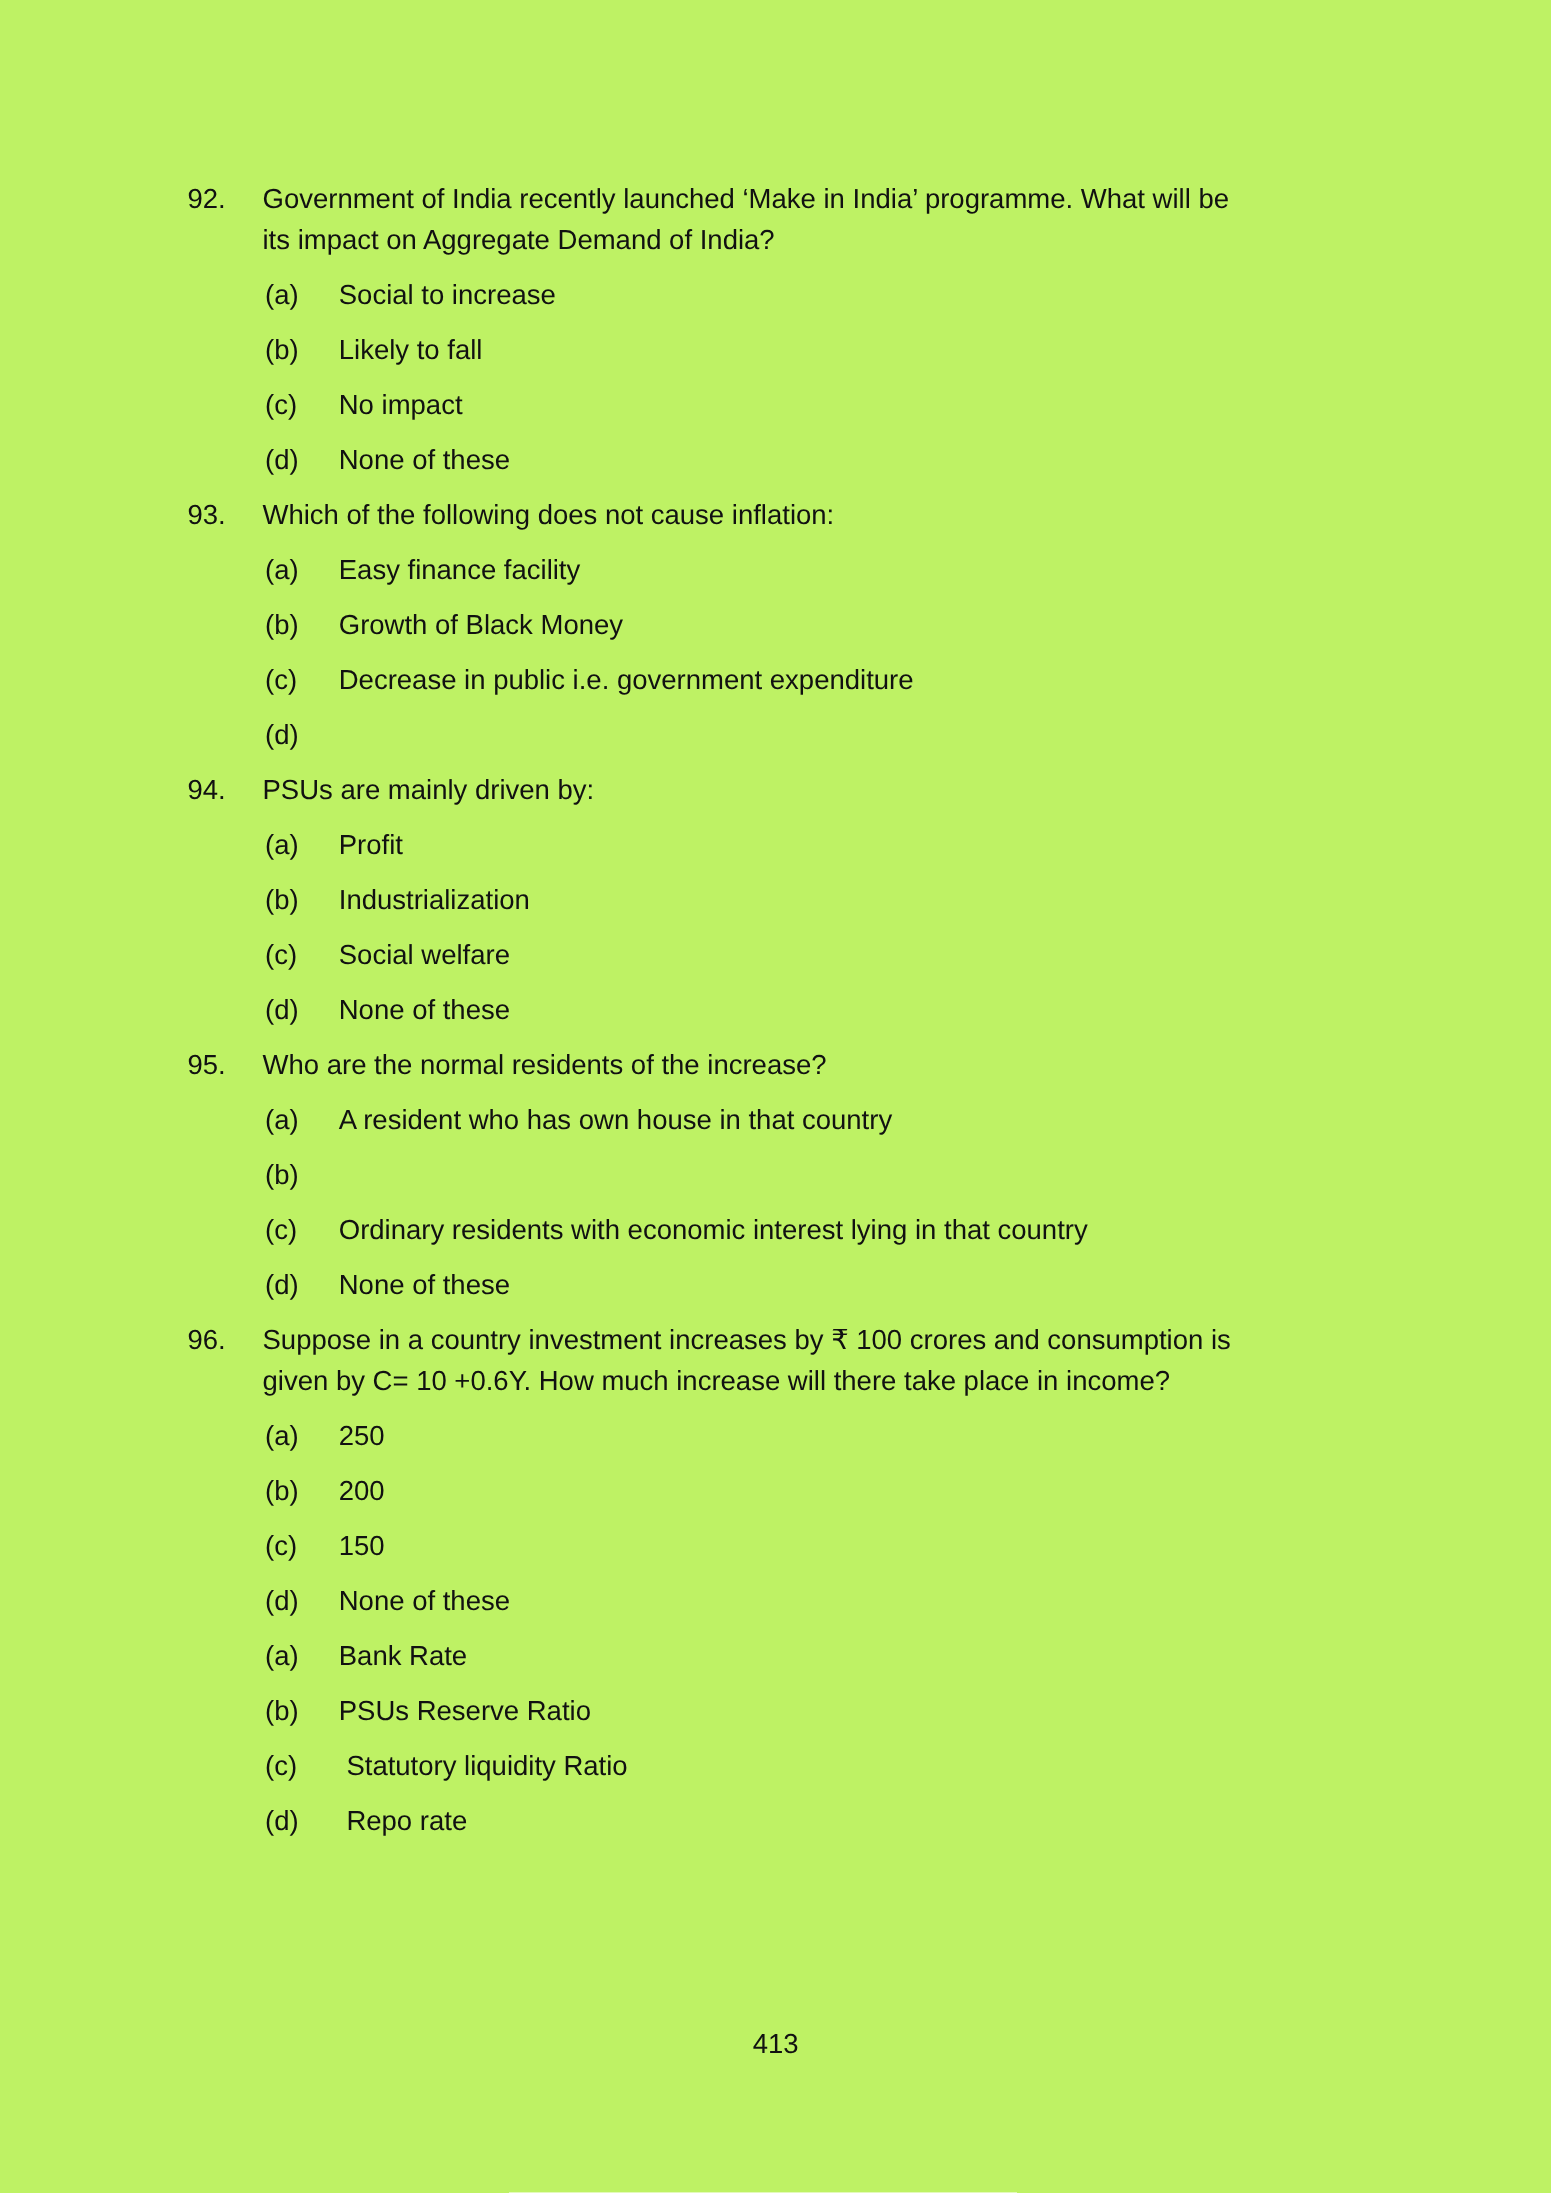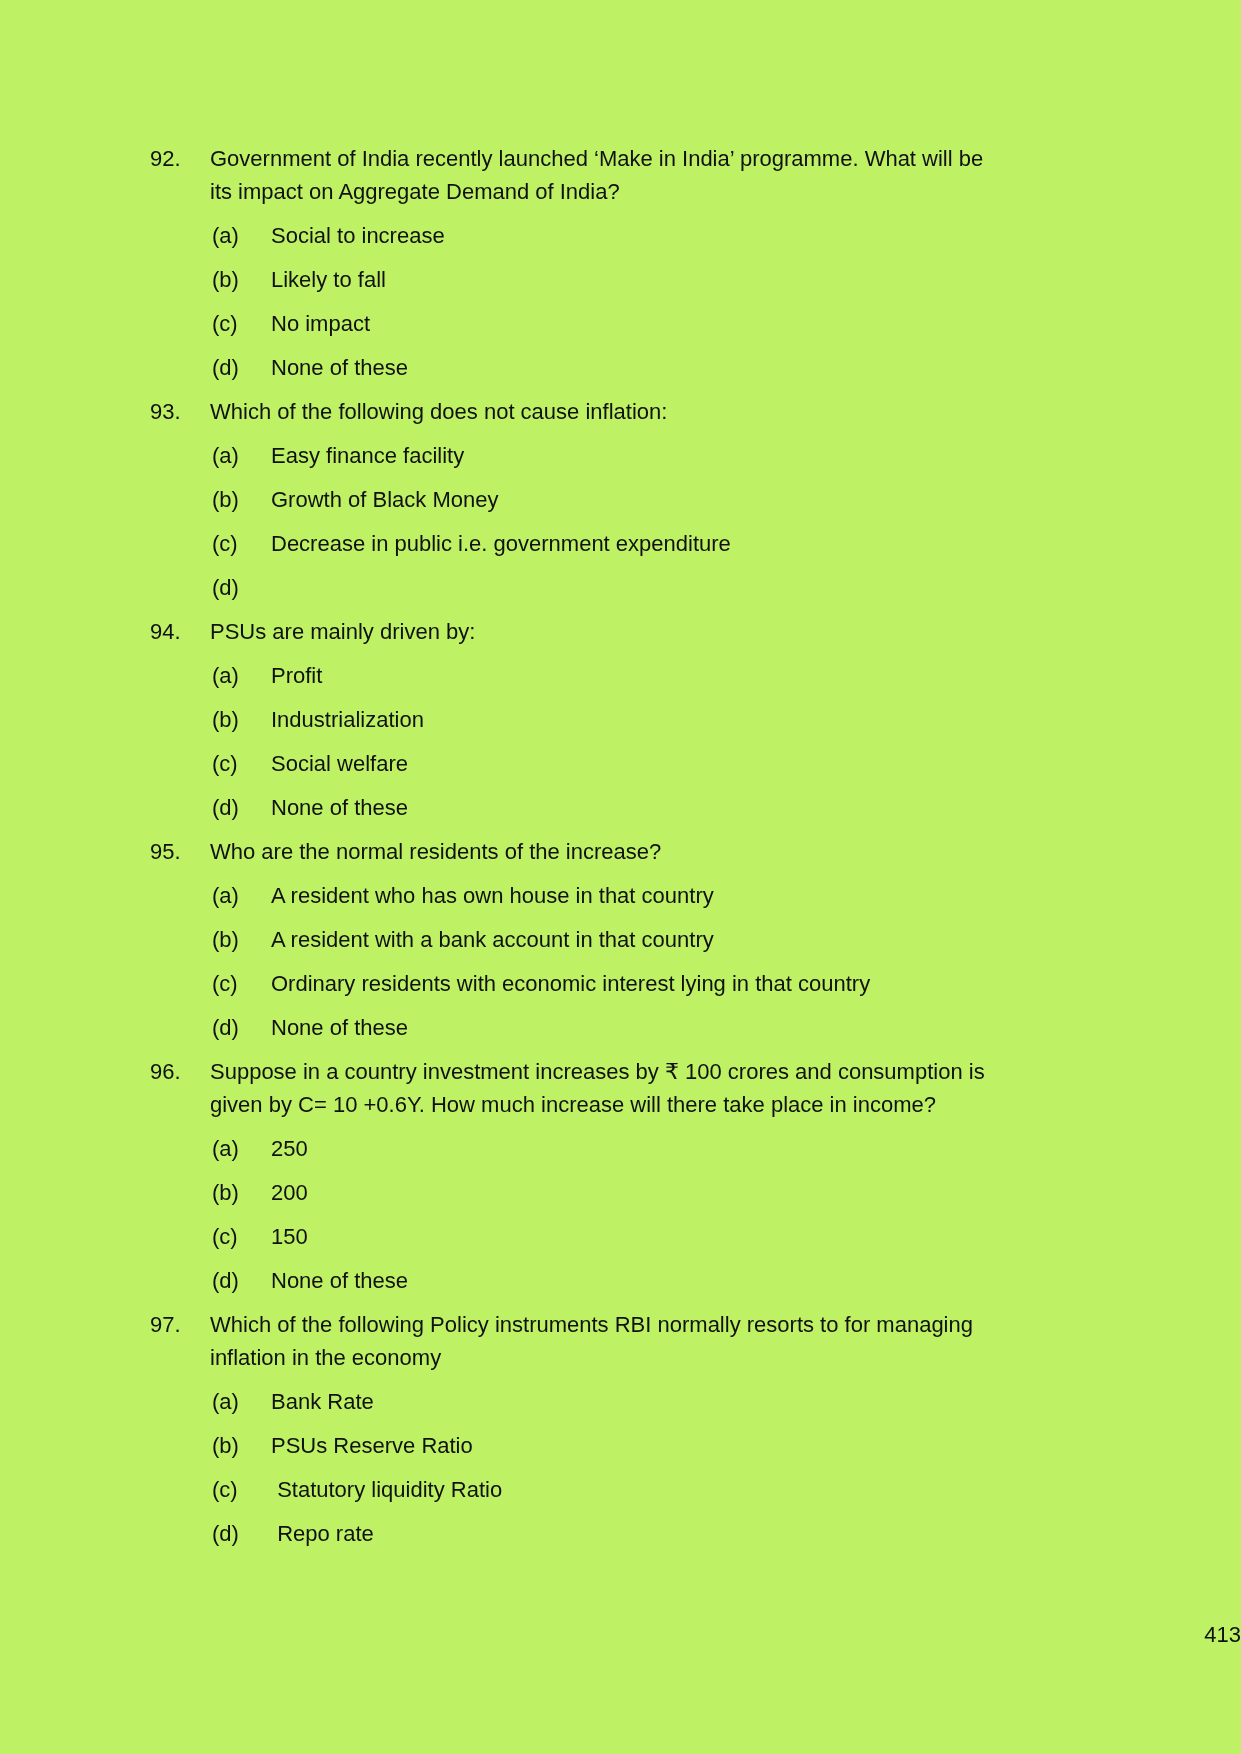--- a/index.html
+++ b/index.html
@@ -56,21 +56,21 @@
   }
   .opt-text {
     line-height: 33px;
     white-space: pre-wrap;
   }
   .footer {
     position: absolute;
     top: 1618px;
     left: 0;
     width: 1241px;
-    text-align: right;
+    text-align: center;
     line-height: 33px;
   }
 </style>
 </head>
 <body>
 
 <div class="page">
   <div class="content">
 
     <div class="question">
@@ -152,21 +152,20 @@
         <div class="q-num">95.</div>
         <div class="q-text">Who are the normal residents of the increase?</div>
       </div>
       <div class="options">
         <div class="option">
           <div class="opt-label">(a)</div>
           <div class="opt-text">A resident who has own house in that country</div>
         </div>
         <div class="option">
           <div class="opt-label">(b)</div>
-          <div class="opt-text">A resident with a bank account in that country</div>
         </div>
         <div class="option">
           <div class="opt-label">(c)</div>
           <div class="opt-text">Ordinary residents with economic interest lying in that country</div>
         </div>
         <div class="option">
           <div class="opt-label">(d)</div>
           <div class="opt-text">None of these</div>
         </div>
       </div>
@@ -191,24 +190,20 @@
           <div class="opt-text">150</div>
         </div>
         <div class="option">
           <div class="opt-label">(d)</div>
           <div class="opt-text">None of these</div>
         </div>
       </div>
     </div>
 
     <div class="question">
-      <div class="q-head">
-        <div class="q-num">97.</div>
-        <div class="q-text">Which of the following Policy instruments RBI normally resorts to for managing inflation in the economy</div>
-      </div>
       <div class="options">
         <div class="option">
           <div class="opt-label">(a)</div>
           <div class="opt-text">Bank Rate</div>
         </div>
         <div class="option">
           <div class="opt-label">(b)</div>
           <div class="opt-text">PSUs Reserve Ratio</div>
         </div>
         <div class="option">

